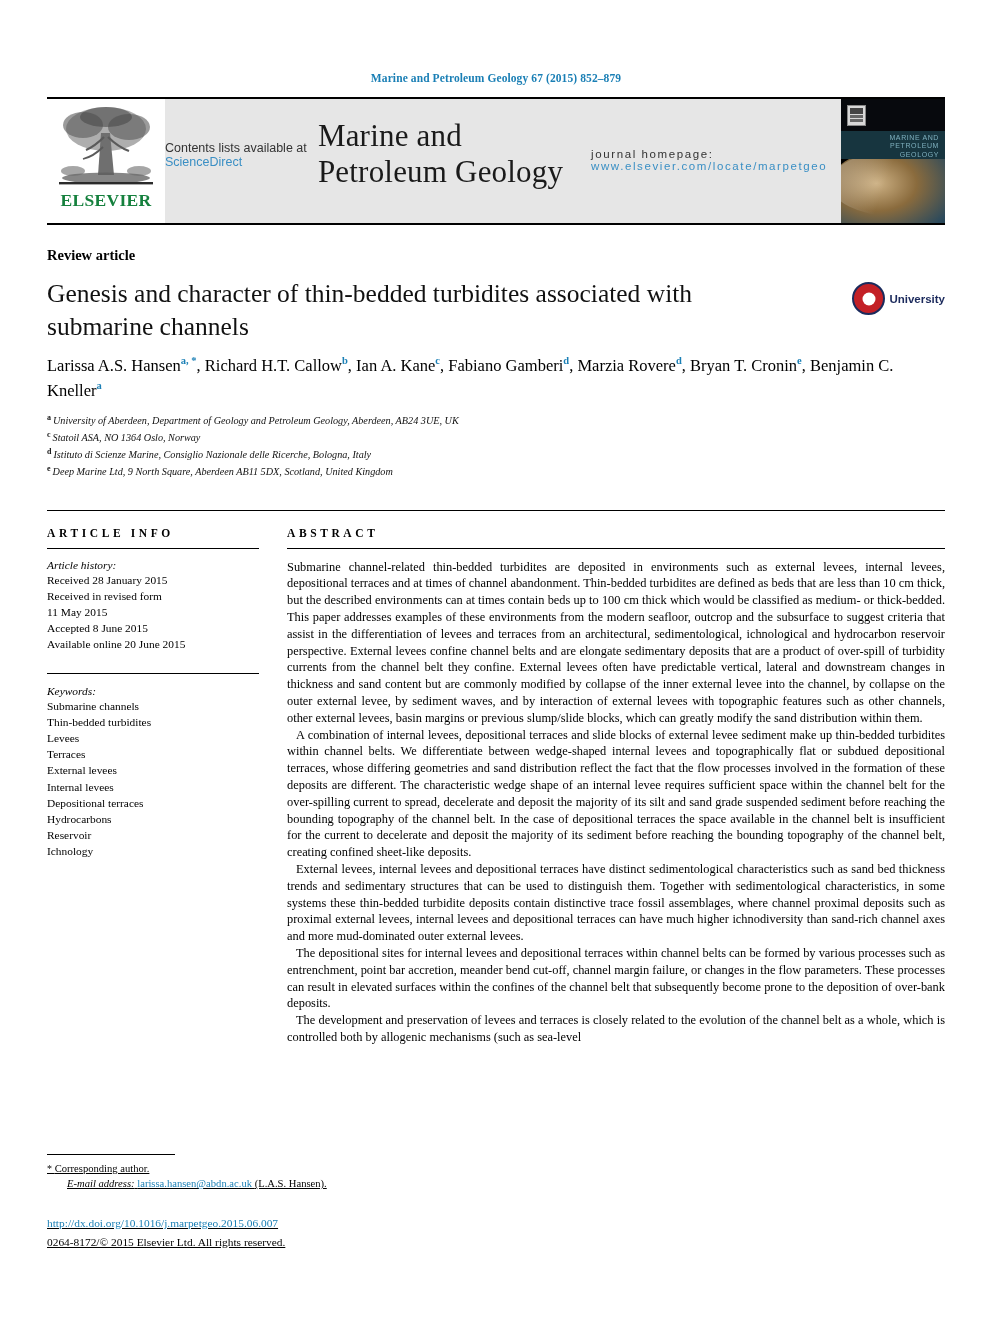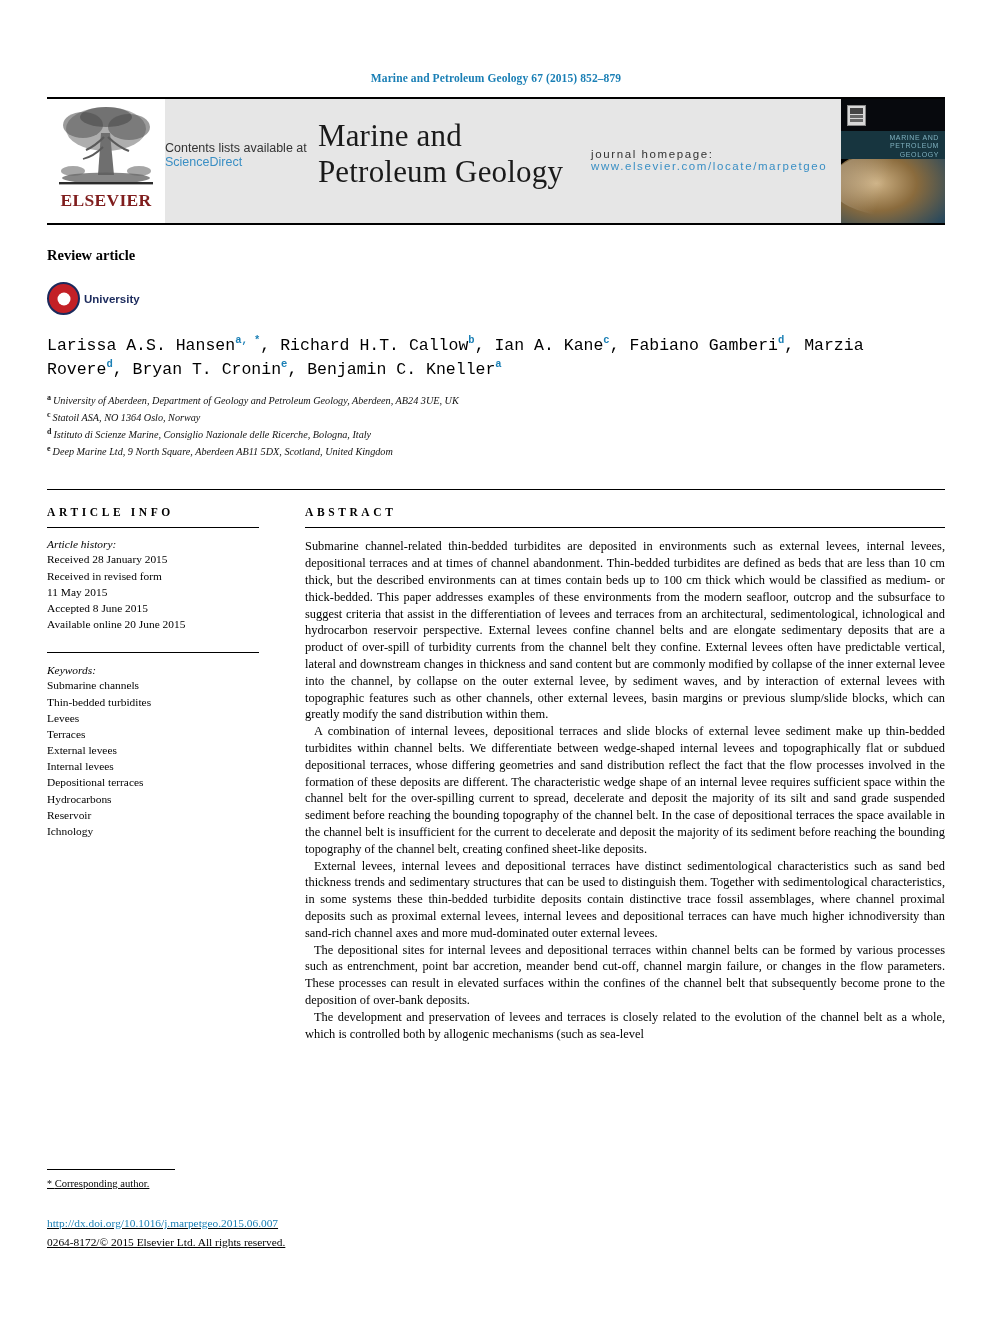--- a/index.html
+++ b/index.html
@@ -54,21 +54,21 @@
     box-sizing: border-box;
   }
   .elsevier-tree {
     width: 106px;
     height: 88px;
   }
   .elsevier-word {
     font-family: "Liberation Serif", serif;
     font-size: 17.5px;
     font-weight: bold;
-    color: #7f1d1d;
+    color: #15803d;
     letter-spacing: 0.3px;
     line-height: 1;
     margin-top: 1px;
   }
   .masthead-center {
     flex: 1 1 auto;
     background: #e6e6e6;
     display: flex;
     flex-direction: row;
     align-items: center;
@@ -214,24 +214,24 @@
   .crossmark-text {
     font-family: "Liberation Sans", sans-serif;
     font-size: 11.5px;
     font-weight: bold;
     color: #1b2a5c;
     margin-left: 4px;
   }
 
   
   .authors {
-    margin: 18px 47px 0 47px;
+    margin: 10px 47px 0 47px;
     font-size: 16.5px;
     line-height: 1.45;
-    font-family: Liberation Mono, monospace;
+    font-family: Liberation Serif, serif;
   }
   .authors sup, .sup-mark {
     color: #1a7fb5;
     font-size: 10.5px;
     vertical-align: super;
     font-weight: bold;
   }
   .affiliations {
     margin: 10px 47px 0 47px;
     font-size: 10.2px;
@@ -247,21 +247,21 @@
     vertical-align: super;
     margin-right: 2px;
   }
 
   
   .info-abstract {
     margin: 30px 47px 0 47px;
     border-top: 1.2px solid #000;
     padding-top: 16px;
     display: flex;
-    gap: 46px;
+    gap: 28px;
   }
   .col-info {
     flex: 0 0 212px;
   }
   .col-abstract {
     flex: 1 1 auto;
   }
   .sec-head {
     font-size: 11.5px;
     font-weight: bold;
@@ -400,20 +400,21 @@
         <div class="b1"></div>
           <div class="b2"></div>
           <div class="b3"></div>
       </div>
     </div>
   </div>
 
   <div class="article-type">Review article</div>
 
   <div class="title-row">
+    <h1 class="article-title">Genesis and character of thin-bedded turbidites associated with submarine channels</h1>
     <div class="crossmark">
       <div class="crossmark-logo"></div>
       <div class="crossmark-text">University</div>
     </div>
   </div>
 
   <div class="authors">
     <span>Larissa A.S. Hansen</span><sup class="sup-mark">a, *</sup>,
     <span>Richard H.T. Callow</span><sup class="sup-mark">b</sup>,
     <span>Ian A. Kane</span><sup class="sup-mark">c</sup>,
@@ -469,19 +470,24 @@
       </div>
     </div>
   </div>
 
   <div class="footer">
     <div class="footer-rule"></div>
     <div class="corresp">
       <span class="star">*</span>
       <span>Corresponding author.</span>
     </div>
+    <div class="email-line">
+      <span class="lbl">E-mail address:</span>
+      <span class="addr">larissa.hansen@abdn.ac.uk</span>
+      <span>(L.A.S. Hansen).</span>
+    </div>
     <div class="doi-block">
       <span class="doi-link">http://dx.doi.org/10.1016/j.marpetgeo.2015.06.007</span>
       <span class="copyright">0264-8172/© 2015 Elsevier Ltd. All rights reserved.</span>
     </div>
   </div>
 
 </div>
 
 </body></html>

